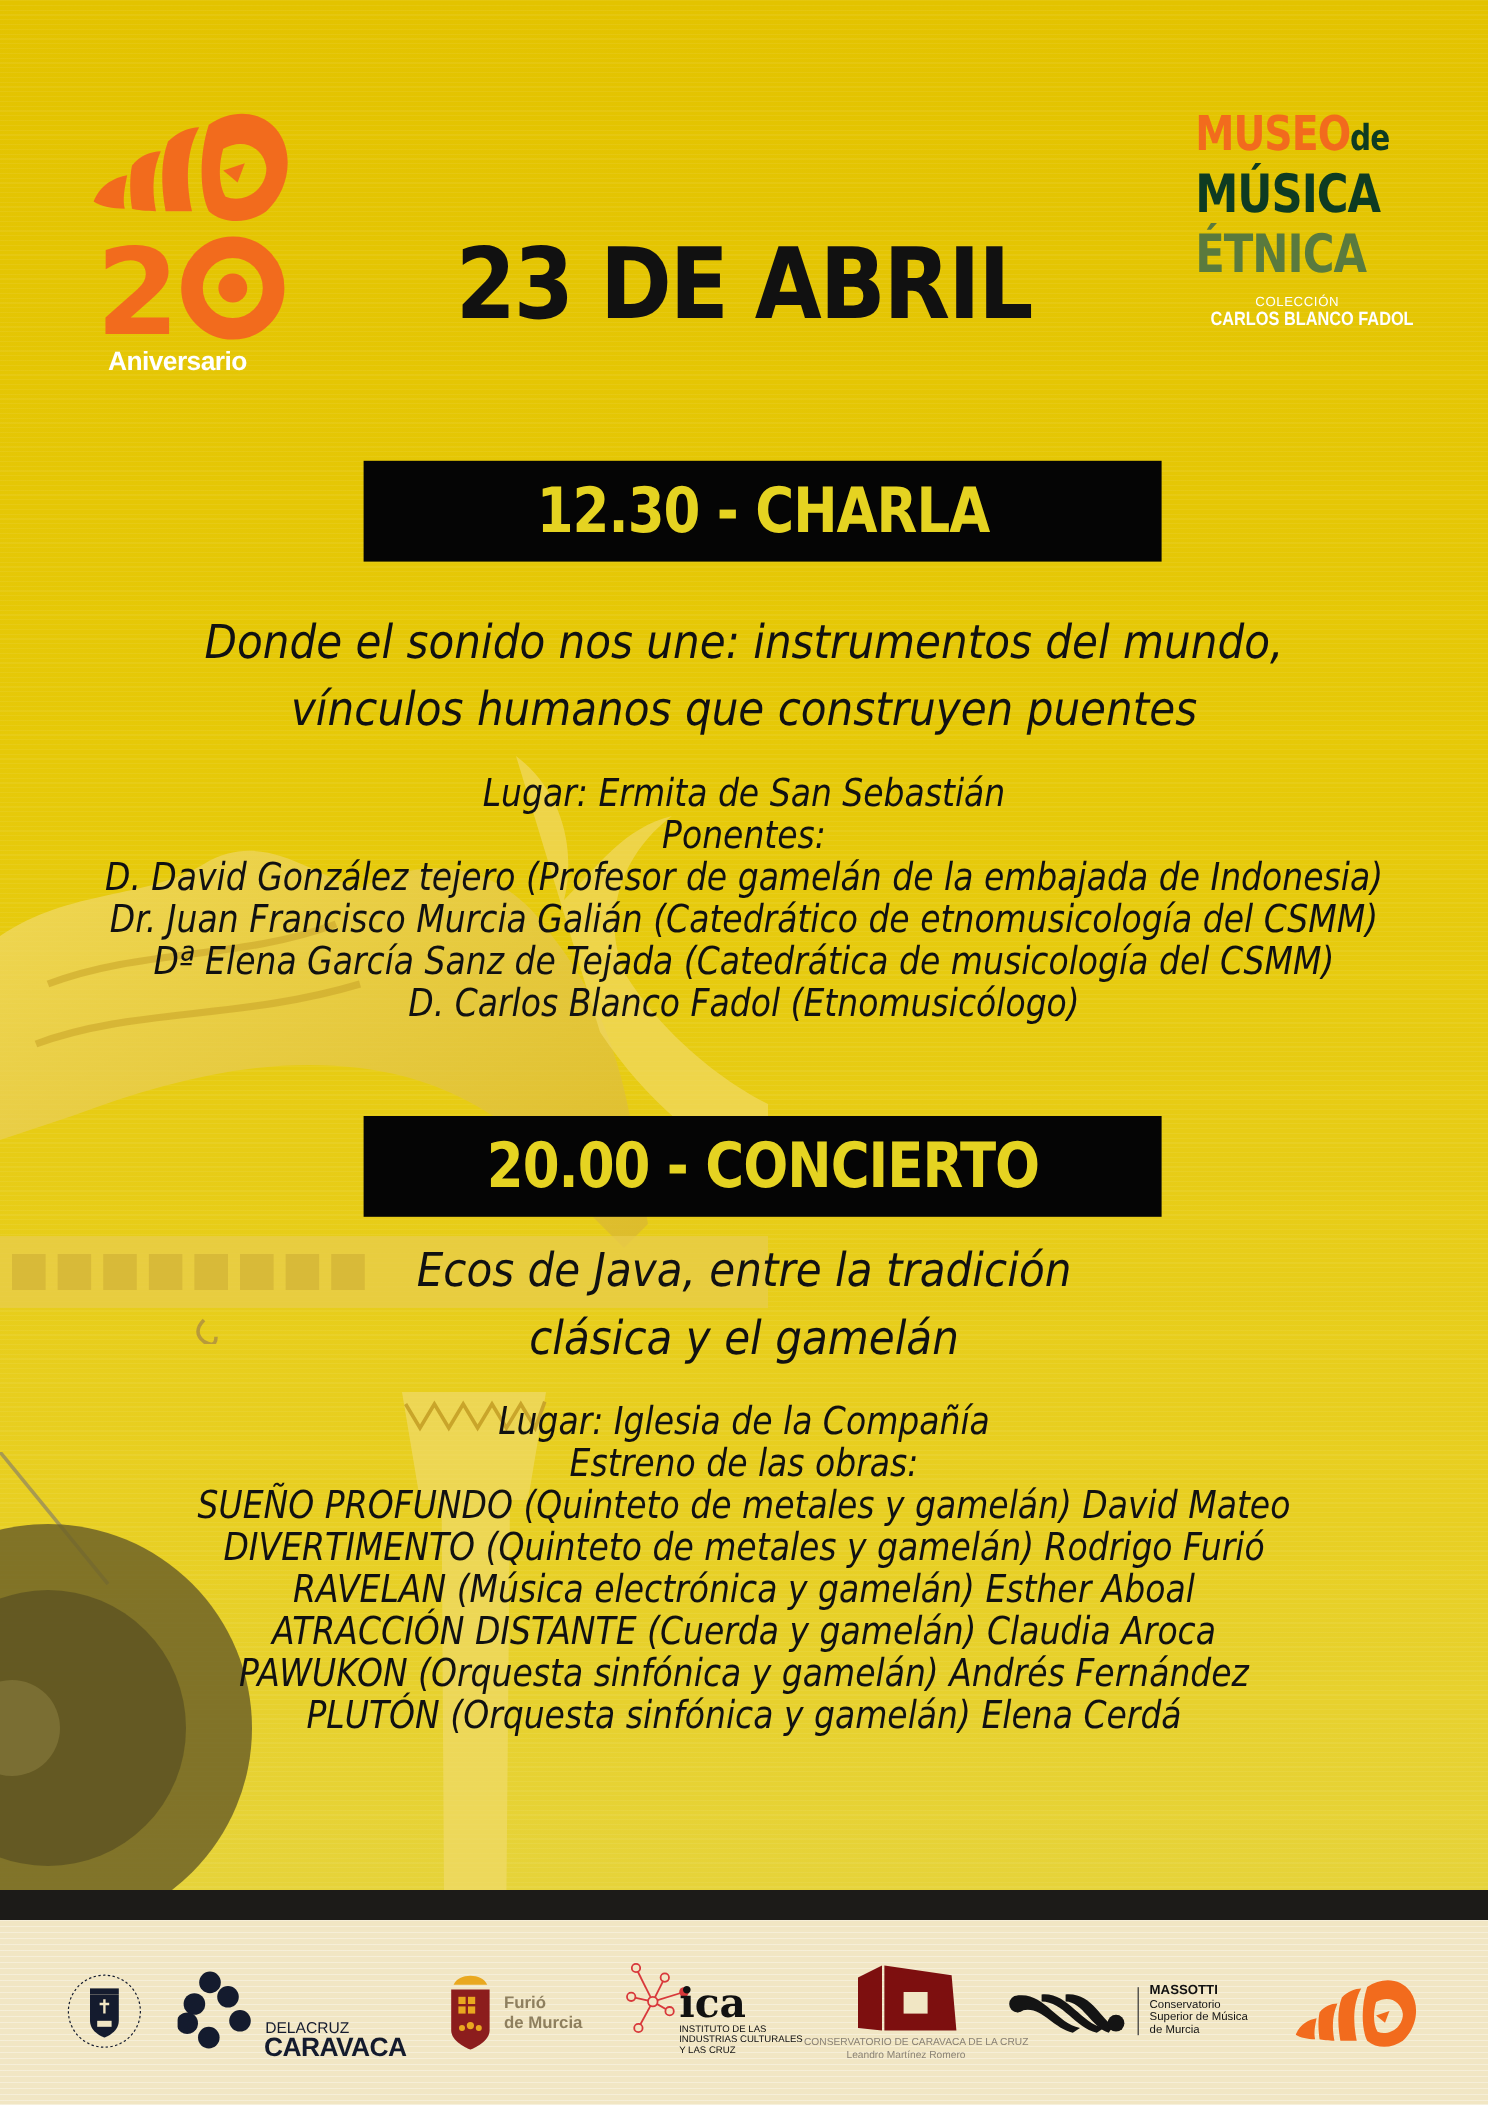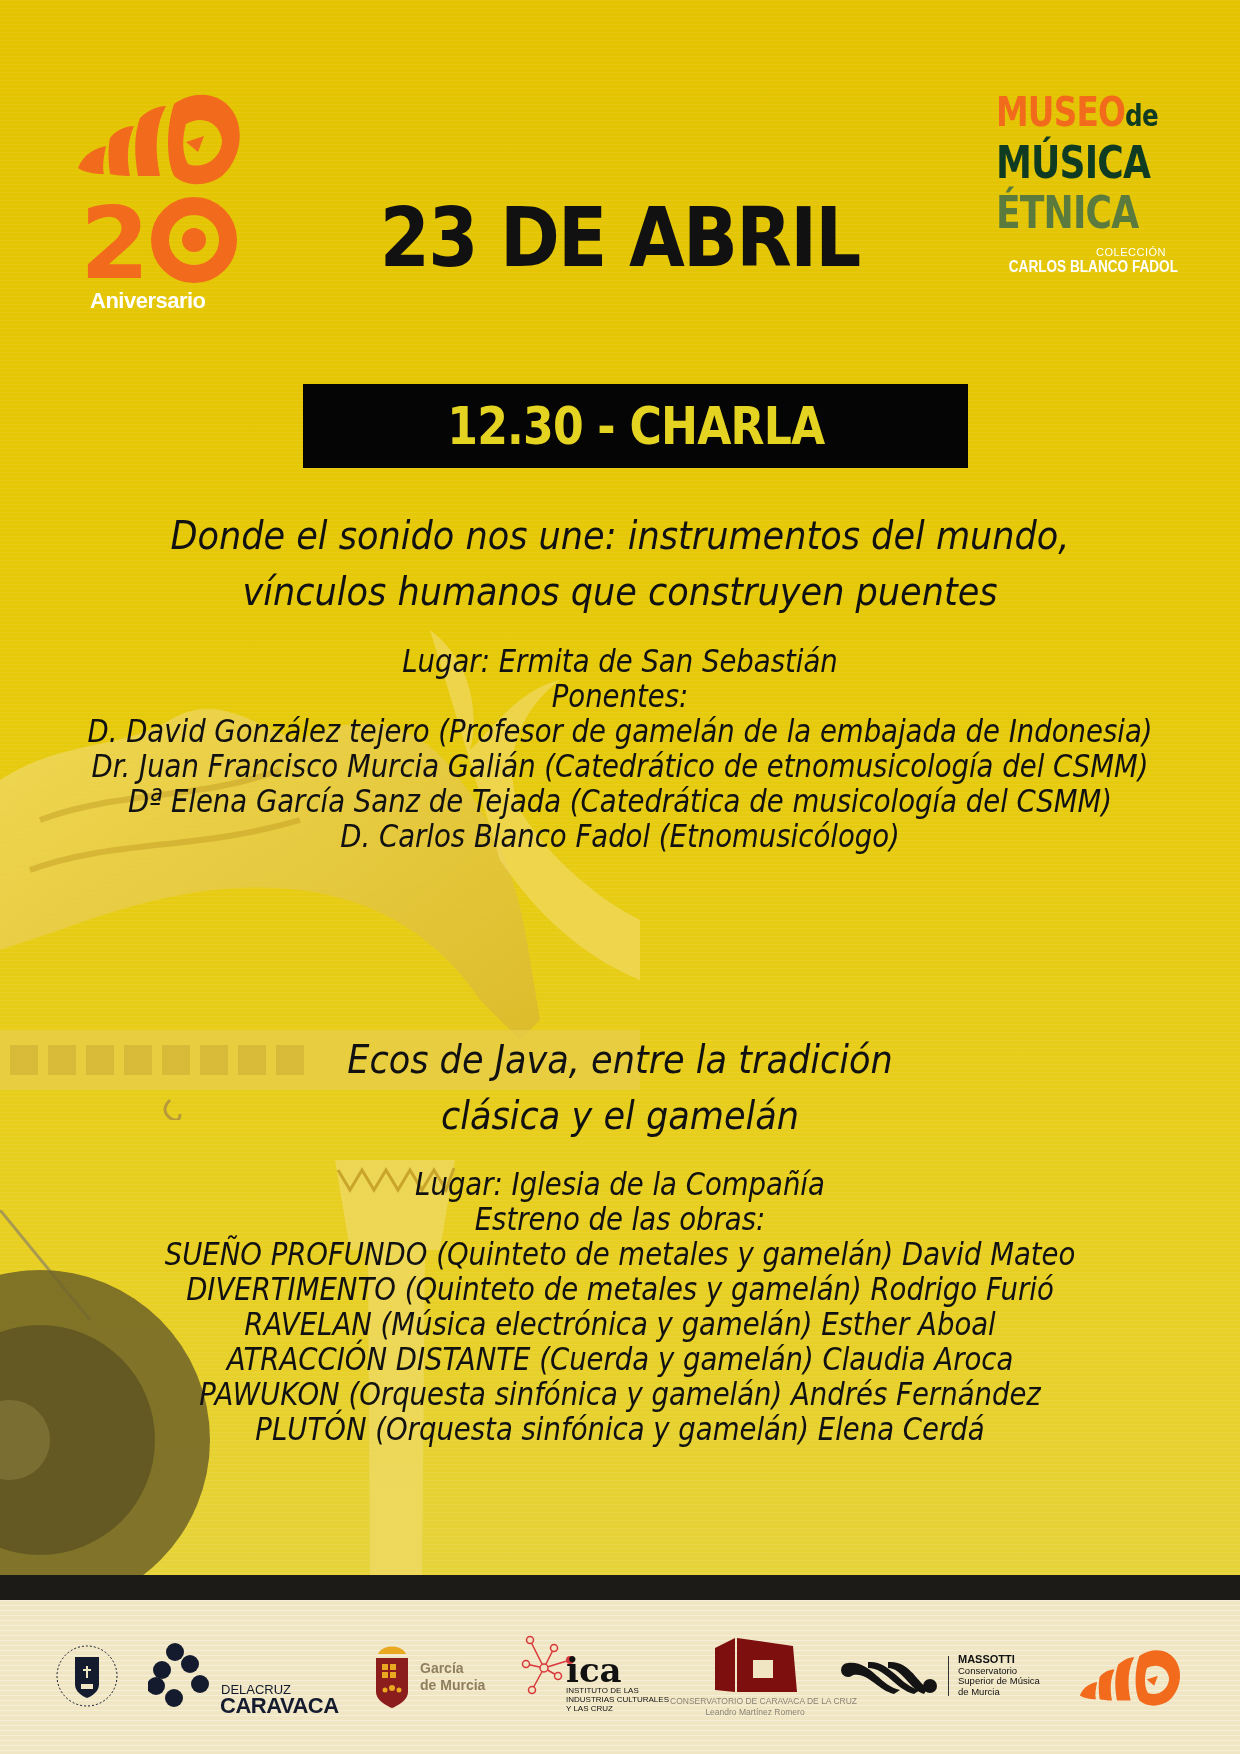--- a/index.html
+++ b/index.html
@@ -30,21 +30,21 @@
     position: absolute; left: 16px; top: 200px; color: #fff; font-weight: bold;
     font-size: 22px; letter-spacing: -0.5px;
   }
 
   .museo { position: absolute; left: 996px; top: 90px; width: 200px; }
   .museo .l1 { font-family: "DejaVu Sans", sans-serif; font-weight: bold; font-size: 40px; line-height: 44px; letter-spacing: -1px; transform: scaleX(0.82); transform-origin: left; white-space: nowrap; }
   .museo .l1 .m { color: #f26b1d; }
   .museo .l1 .de { color: #0e3b22; font-size: 30px; }
   .museo .l2 { color: #0e3b22; font-family: "DejaVu Sans", sans-serif; font-weight: bold; font-size: 44px; line-height: 50px; letter-spacing: -1px; transform: scaleX(0.82); transform-origin: left; white-space: nowrap; }
   .museo .l3 { color: #5a7a3e; font-family: "DejaVu Sans", sans-serif; font-weight: bold; font-size: 44px; line-height: 50px; letter-spacing: -1px; transform: scaleX(0.82); transform-origin: left; white-space: nowrap; }
-  .museo .col { color: #fff; font-size: 11px; text-align: right; width: 170px; margin-top: 8px; letter-spacing: 0.5px; }
+  .museo .col { color: #fff; font-size: 11px; text-align: center; width: 170px; margin-top: 8px; letter-spacing: 0.5px; }
   .museo .cbf { color: #fff; font-weight: bold; font-size: 16px; text-align: center; width: 170px; transform: scaleX(0.85); transform-origin: center; white-space: nowrap; }
 
   .date {
     position: absolute; left: 0; width: 1240px; top: 190px; text-align: center;
     font-family: "DejaVu Sans", sans-serif; font-weight: bold; font-size: 82px; color: #111;
     letter-spacing: -2px;
   }
   .date span { display: inline-block; transform: scaleX(0.88); }
 
   .bar {
@@ -180,20 +180,23 @@
   </div>
   <div class="info i1">
     <div>Lugar: Ermita de San Sebastián</div>
     <div>Ponentes:</div>
     <div>D. David González tejero (Profesor de gamelán de la embajada de Indonesia)</div>
     <div>Dr. Juan Francisco Murcia Galián (Catedrático de etnomusicología del CSMM)</div>
     <div>Dª Elena García Sanz de Tejada (Catedrática de musicología del CSMM)</div>
     <div>D. Carlos Blanco Fadol (Etnomusicólogo)</div>
   </div>
 
+  <div class="bar bar2">
+    <span>20.00 - CONCIERTO</span>
+  </div>
   <div class="title t2">
     <div>Ecos de Java, entre la tradición</div>
     <div>clásica y el gamelán</div>
   </div>
   <div class="info i2">
     <div>Lugar: Iglesia de la Compañía</div>
     <div>Estreno de las obras:</div>
     <div>SUEÑO PROFUNDO (Quinteto de metales y gamelán) David Mateo</div>
     <div>DIVERTIMENTO (Quinteto de metales y gamelán) Rodrigo Furió</div>
     <div>RAVELAN (Música electrónica y gamelán) Esther Aboal</div>
@@ -237,21 +240,21 @@
       <path d="M4 18 L36 18 L36 52 C36 62 20 68 20 68 C20 68 4 62 4 52 Z" fill="#8c1d1d"></path>
       <rect x="10" y="24" width="6" height="6" fill="#e9a81f"></rect>
         <rect x="18" y="24" width="6" height="6" fill="#e9a81f"></rect>
       <rect x="10" y="32" width="6" height="6" fill="#e9a81f"></rect>
         <rect x="18" y="32" width="6" height="6" fill="#e9a81f"></rect>
       <circle cx="20" cy="48" r="3" fill="#e9a81f"></circle>
         <circle cx="13" cy="50" r="2.5" fill="#e9a81f"></circle>
         <circle cx="27" cy="50" r="2.5" fill="#e9a81f"></circle>
     </svg>
     <div class="name">
-      <div>García</div>
+      <div>Furió</div>
       <div>de Murcia</div>
     </div>
   </div>
 
   <div class="flogo fl-ica">
     <svg width="60" height="70" viewBox="0 0 60 70" style="position:absolute;left:0;top:0">
       <g stroke="#d8383b" stroke-width="1.5" fill="#f1e6c4">
         <line x1="24" y1="34" x2="10" y2="6"></line>
           <line x1="24" y1="34" x2="34" y2="14"></line>
         <line x1="24" y1="34" x2="6" y2="30"></line>

